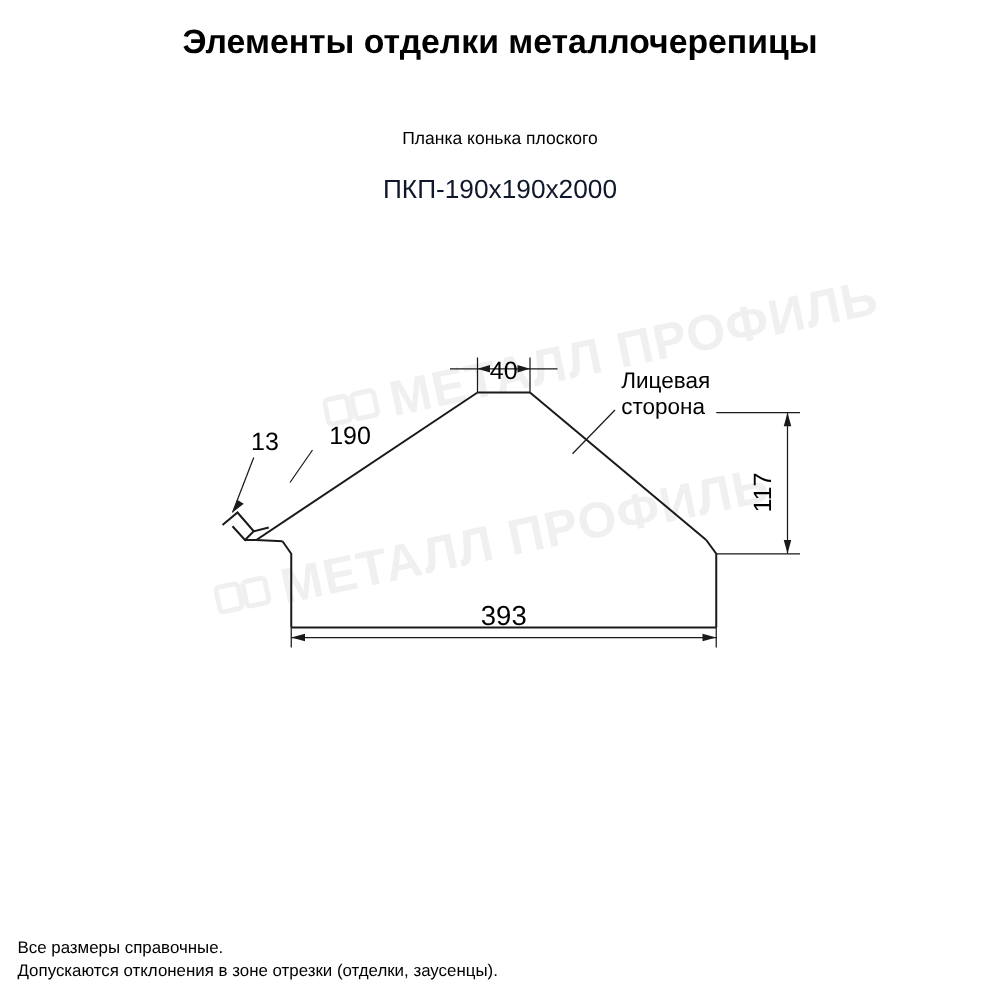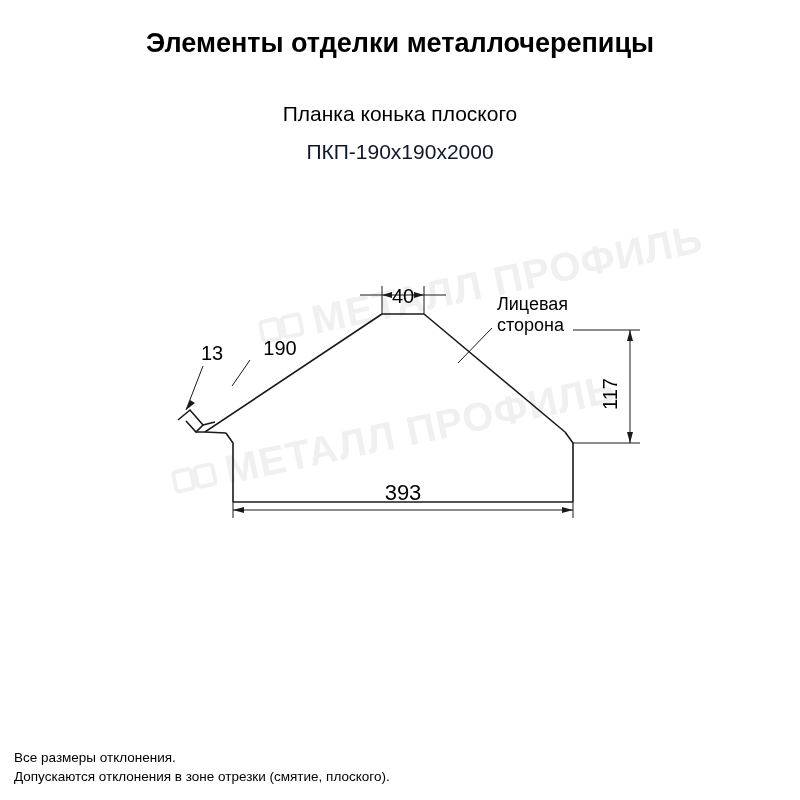--- a/index.html
+++ b/index.html
@@ -15,36 +15,36 @@
     position: relative;
     overflow: hidden;
   }
   .page {
     position: relative;
     width: 800px;
     height: 800px;
   }
   .title {
     position: absolute;
-    top: 28px;
+    top: 18px;
     left: 0;
     width: 800px;
     text-align: center;
     font-size: 27px;
     font-weight: bold;
     letter-spacing: 0px;
     color: #000000;
   }
   .subtitle {
     position: absolute;
     top: 102px;
     left: 0;
     width: 800px;
     text-align: center;
-    font-size: 21px;
+    font-size: 14px;
     color: #000000;
   }
   .model {
     position: absolute;
     top: 140px;
     left: 0;
     width: 800px;
     text-align: center;
     font-size: 21px;
     color: #0f172a;
@@ -189,17 +189,17 @@
         <line x1="233" y1="310" x2="573" y2="310"></line>
         <path d="M 233 310 L 244 307 L 244 313 Z" fill="#1a1a1a" stroke="none"></path>
         <path d="M 573 310 L 562 307 L 562 313 Z" fill="#1a1a1a" stroke="none"></path>
       </g>
       <text x="403" y="300" font-size="22" text-anchor="middle">393</text>
 
     </svg>
   </div>
 
   <div class="footnotes">
-    <div>Все размеры отклонения.</div>
-    <div>Допускаются отклонения в зоне отрезки (смятие, плоского).</div>
+    <div>Все размеры справочные.</div>
+    <div>Допускаются отклонения в зоне отрезки (отделки, заусенцы).</div>
   </div>
 
 </div>
 
 </body></html>

